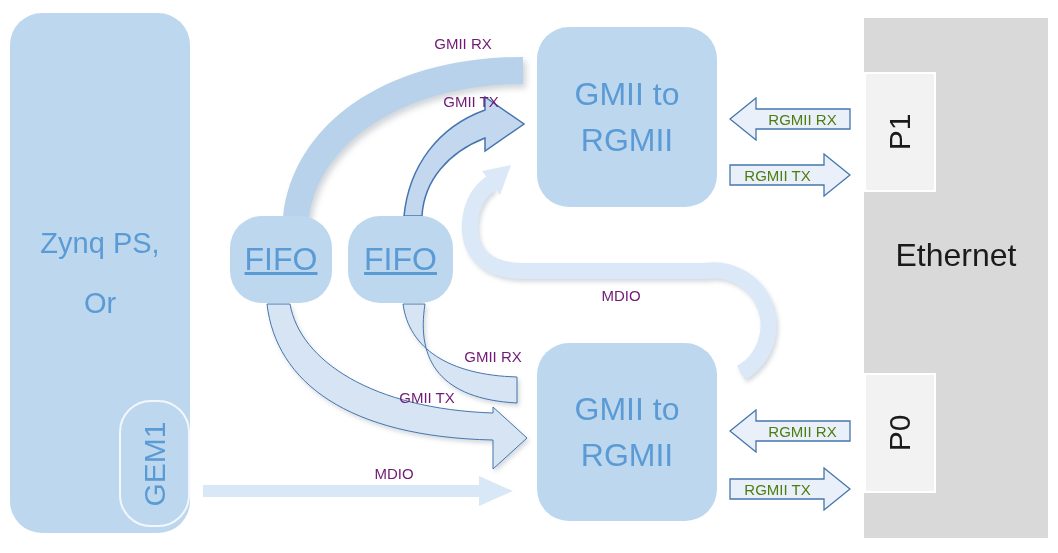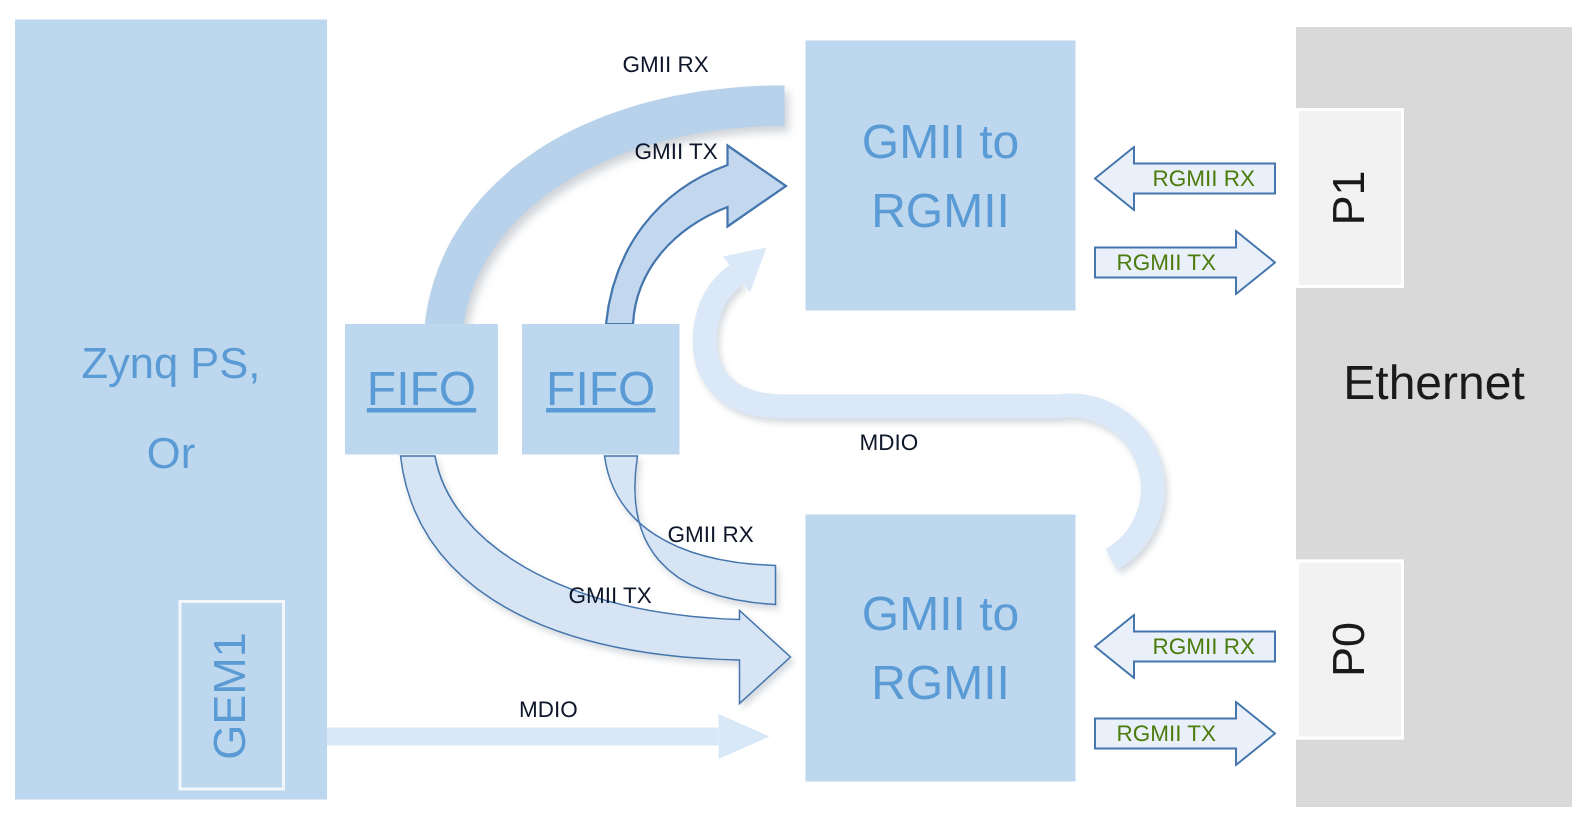--- a/index.html
+++ b/index.html
@@ -5,24 +5,24 @@
   * { margin:0; padding:0; box-sizing:border-box; }
   html,body { background:#ffffff; }
   .stage {
     position:relative; width:1058px; height:553px;
     background:#ffffff; overflow:hidden;
     font-family:"Liberation Sans", sans-serif;
   }
   svg.underlay { position:absolute; left:0; top:0; }
 
   .block { position:absolute; display:flex; flex-direction:column; align-items:center; justify-content:center; }
-  .blue-fill { background:#bdd7ee; }
+  .blue-fill { background:#bdd7ee;border-radius:32px; }
   .blue-text { color:#5b9bd5; }
 
-  .zynq { left:10px; top:13px; width:208px; height:520px;gap:12px; }
+  .zynq { left:10px; top:13px; width:180px; height:520px;gap:12px; }
   .zynq .line { font-size:29px; line-height:48px; }
 
   .gem1 { left:119px; top:400px; width:71px; height:127px;
           border:2px solid #f3f7fb; }
   .rot { transform:rotate(-90deg); white-space:nowrap; }
   .gem1 .rot { font-size:30px; }
 
   .fifo-l { left:230px; top:216px; width:102px; height:87px; }
   .fifo-r { left:348px; top:216px; width:105px; height:87px; }
   .fifo-label { font-size:32px;text-decoration:underline; }
@@ -35,22 +35,22 @@
   .fmc { left:864px; top:18px; width:184px; height:520px; background:#d9d9d9; }
   .fmc-title { position:absolute; left:864px; top:232px; width:184px;
                display:flex; flex-direction:column; align-items:center; }
   .fmc-title .line { font-size:32px; line-height:46px; color:#1a1a1a; }
 
   .port { width:72px; height:120px; background:#f2f2f2; border:2px solid #ffffff; }
   .port-p1 { left:864px; top:72px; }
   .port-p0 { left:864px; top:373px; }
   .port .rot { font-size:30px; color:#1a1a1a; }
 
-  .lbl { position:absolute; width:96px; 
-         font-size:15px; color:#0f172a; }
+  .lbl { position:absolute; width:96px; text-align:center;
+         font-size:15px; color:#701a75; }
 
   .rgmii-arrow { position:absolute; width:123px; height:44px; }
   .rgmii-arrow svg { position:absolute; left:0; top:0; }
   .rgmii-label { position:absolute; inset:0; display:flex; align-items:center;
                  justify-content:center; font-size:15px; color:#4d7c0f; }
   .rgmii-label.pt-left  { padding-left:24px; }
   .rgmii-label.pt-right { padding-right:24px; }
   .arr-top-rx { left:729px; top:97px; }
   .arr-top-tx { left:728px; top:153px; }
   .arr-bot-rx { left:729px; top:409px; }

